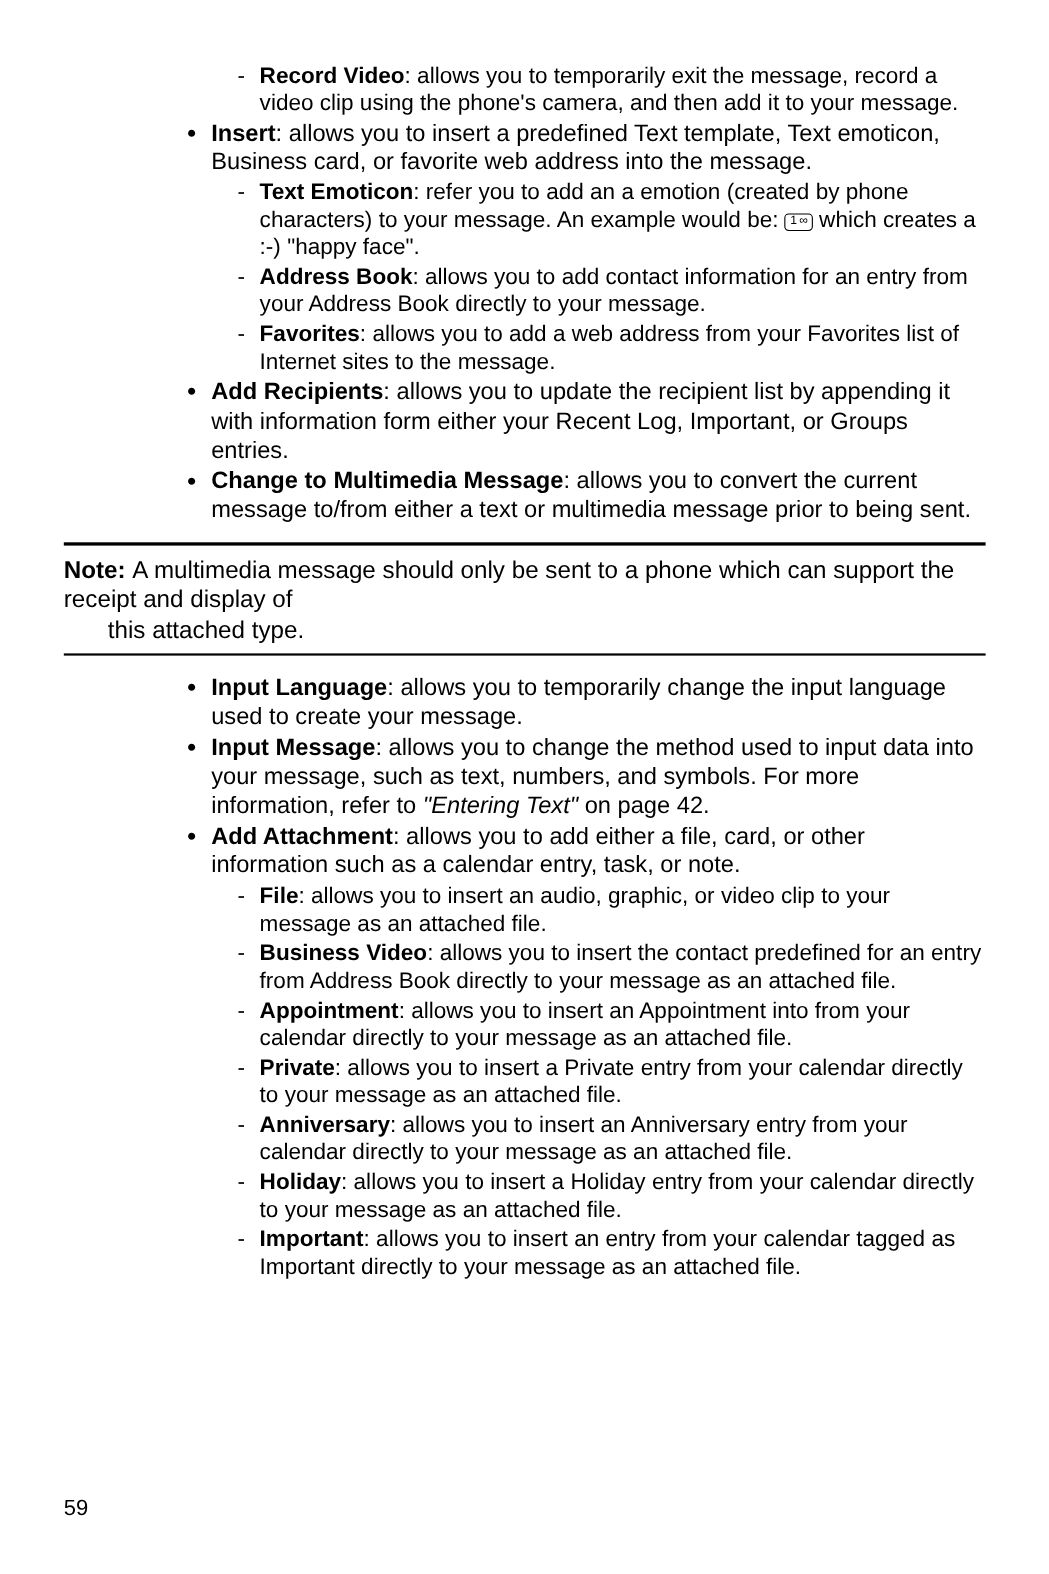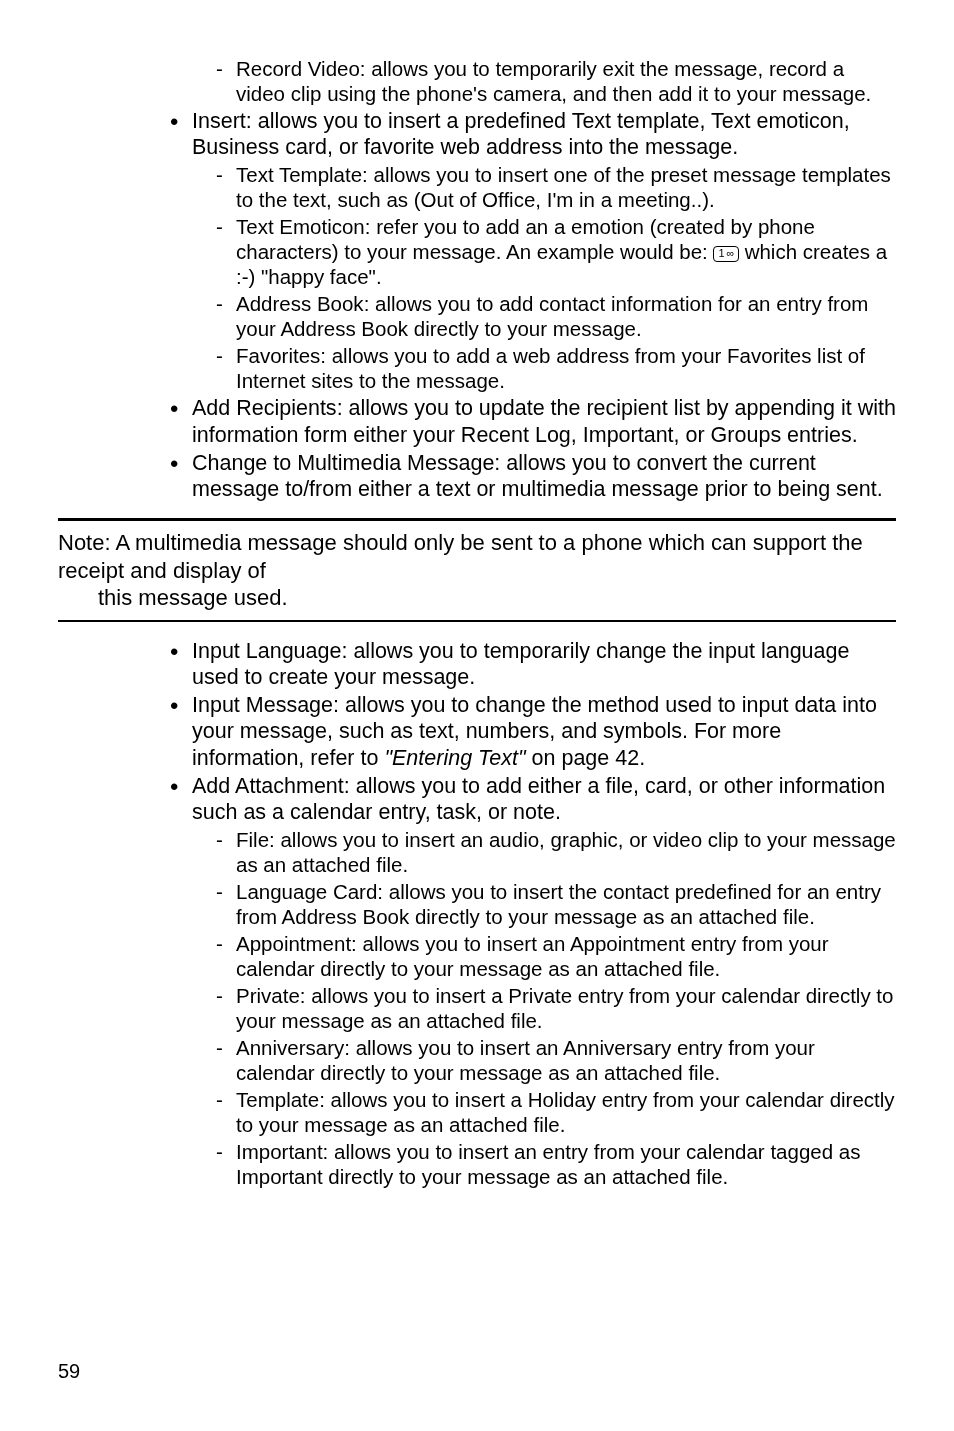--- a/index.html
+++ b/index.html
@@ -12,21 +12,21 @@
     padding: 54px 58px 40px 58px;
     font-size: 21.5px;
     line-height: 1.22;
   }
   ul.level1 { list-style: none; margin-left: 112px; }
   ul.level1 > li { position: relative; padding-left: 22px; margin-bottom: 2px; }
   ul.level1 > li::before { content: "•"; position: absolute; left: 0; font-size: 24px; line-height: 1.15; }
   ul.level2 { list-style: none; margin-left: 24px; margin-top: 2px; }
   ul.level2 > li { position: relative; padding-left: 20px; font-size: 20.5px; margin-bottom: 2px; line-height: 1.22; }
   ul.level2 > li::before { content: "-"; position: absolute; left: 0; }
-  b { font-weight: normal; }
+  b { font-weight: bold; }
   .note-block { margin: 16px 0 16px 0; }
   .note-rule-top { border-top: 3px solid #000; margin-bottom: 8px; }
   .note-rule-bot { border-bottom: 2px solid #000; margin-top: 8px; }
   .note-text { font-size: 22px; line-height: 1.25; }
   .note-indent { padding-left: 40px; }
   .italic { font-style: italic; }
   .page-num { position: absolute; bottom: 48px; left: 58px; font-size: 20px; }
   .key-icon {
     display: inline-block;
     border: 1.5px solid #000;
@@ -46,23 +46,20 @@
   <li>
     <b>Record Video</b><span>: allows you to temporarily exit the message, record a video clip using the phone's camera, and then add it to your message.</span>
   </li>
 </ul>
 
 <ul class="level1">
   <li>
     <b>Insert</b><span>: allows you to insert a predefined Text template, Text emoticon, Business card, or favorite web address into the message.</span>
     <ul class="level2">
       <li>
-        <b>Text Template</b><span>: allows you to insert one of the preset message templates to the text, such as (Out of Office, I'm in a meeting..).</span>
-      </li>
-      <li>
         <b>Text Emoticon</b><span>: refer you to add an a emotion (created by phone characters) to your message. An example would be: </span><span class="key-icon">1 ∞</span><span> which creates a :-) "happy face".</span>
       </li>
       <li>
         <b>Address Book</b><span>: allows you to add contact information for an entry from your Address Book directly to your message.</span>
       </li>
       <li>
         <b>Favorites</b><span>: allows you to add a web address from your Favorites list of Internet sites to the message.</span>
       </li>
     </ul>
   </li>
@@ -71,52 +68,52 @@
   </li>
   <li>
     <b>Change to Multimedia Message</b><span>: allows you to convert the current message to/from either a text or multimedia message prior to being sent.</span>
   </li>
 </ul>
 
 <div class="note-block">
   <div class="note-rule-top"></div>
   <div class="note-text">
     <b>Note: </b><span>A multimedia message should only be sent to a phone which can support the receipt and display of</span>
-    <div class="note-indent">this message used.</div>
+    <div class="note-indent">this attached type.</div>
   </div>
   <div class="note-rule-bot"></div>
 </div>
 
 <ul class="level1">
   <li>
     <b>Input Language</b><span>: allows you to temporarily change the input language used to create your message.</span>
   </li>
   <li>
     <b>Input Message</b><span>: allows you to change the method used to input data into your message, such as text, numbers, and symbols. For more information, refer to </span><span class="italic">"Entering Text" </span><span> on page 42.</span>
   </li>
   <li>
     <b>Add Attachment</b><span>: allows you to add either a file, card, or other information such as a calendar entry, task, or note.</span>
     <ul class="level2">
       <li>
         <b>File</b><span>: allows you to insert an audio, graphic, or video clip to your message as an attached file.</span>
       </li>
       <li>
-        <b>Language Card</b><span>: allows you to insert the contact predefined for an entry from Address Book directly to your message as an attached file.</span>
+        <b>Business Video</b><span>: allows you to insert the contact predefined for an entry from Address Book directly to your message as an attached file.</span>
       </li>
       <li>
-        <b>Appointment</b><span>: allows you to insert an Appointment entry from your calendar directly to your message as an attached file.</span>
+        <b>Appointment</b><span>: allows you to insert an Appointment into from your calendar directly to your message as an attached file.</span>
       </li>
       <li>
         <b>Private</b><span>: allows you to insert a Private entry from your calendar directly to your message as an attached file.</span>
       </li>
       <li>
         <b>Anniversary</b><span>: allows you to insert an Anniversary entry from your calendar directly to your message as an attached file.</span>
       </li>
       <li>
-        <b>Template</b><span>: allows you to insert a Holiday entry from your calendar directly to your message as an attached file.</span>
+        <b>Holiday</b><span>: allows you to insert a Holiday entry from your calendar directly to your message as an attached file.</span>
       </li>
       <li>
         <b>Important</b><span>: allows you to insert an entry from your calendar tagged as Important directly to your message as an attached file.</span>
       </li>
     </ul>
   </li>
 </ul>
 
 <div class="page-num">59</div>
 

